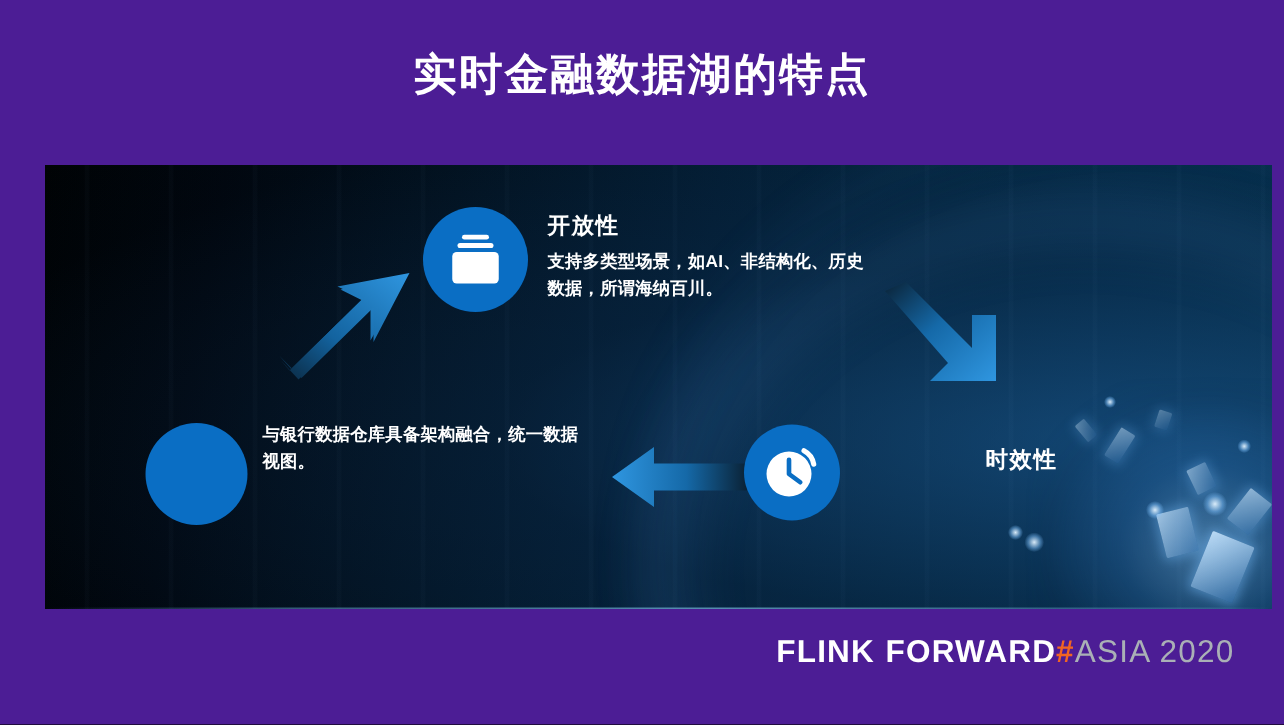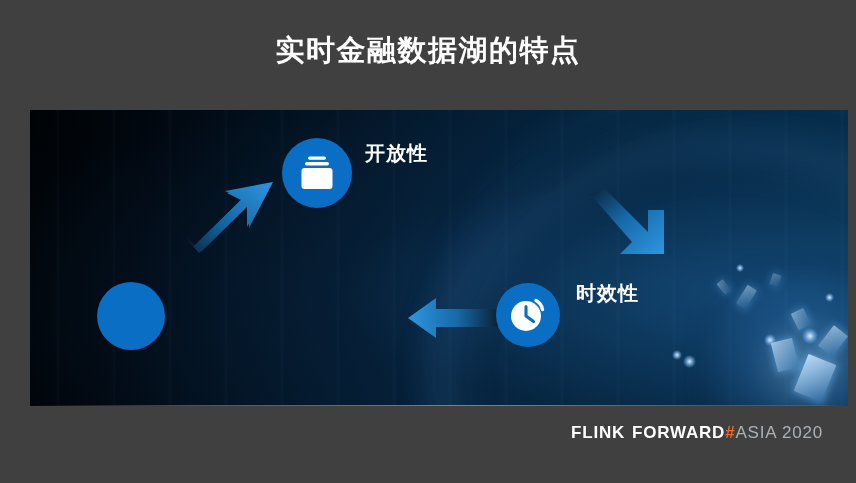--- a/index.html
+++ b/index.html
@@ -11,21 +11,21 @@
     width: 856px;
     height: 483px;
     overflow: hidden;
     font-family: "Liberation Sans", "DejaVu Sans", sans-serif;
     position: relative;
   }
 
   #slide {
     position: absolute;
     inset: 0;
-    background: #404040;
+    background: #4c1d95;
   }
 
   
   #title {
     position: absolute;
     left: 0;
     top: 33px;
     width: 856px;
     text-align: center;
     color: #ffffff;
@@ -121,21 +121,21 @@
   .circle {
     position: absolute;
     border-radius: 50%;
     background: #0a6ec4;
     display: flex;
     align-items: center;
     justify-content: center;
   }
   .item-title {
     color: #ffffff;
-    font-size: 20px;
+    font-size: 15px;
     font-weight: bold;
     letter-spacing: 1px;
     line-height: 1;
     white-space: nowrap;
   }
   .item-desc {
     color: #ffffff;
     font-size: 11.5px;
     font-weight: bold;
     line-height: 1.55;
@@ -144,42 +144,42 @@
 
   
   #item-openness { left: 282px; top: 138px; }
   #item-openness .circle { left: 0; top: 0; width: 70px; height: 70px; }
   #item-openness .txt { position: absolute; left: 83px; top: 5px; width: 215px; }
   #item-openness .item-title { margin-bottom: 9px; }
 
   
   #item-timeliness { left: 496px; top: 283px; }
   #item-timeliness .circle { left: 0; top: 0; width: 64px; height: 64px; }
-  #item-timeliness .txt { position: absolute; left: 80px; top: 0px; width: 210px; }
+  #item-timeliness .txt { position: absolute; left: 80px; top: 16px; width: 210px; text-align: center; }
   #item-timeliness .item-title { margin-bottom: 9px; }
 
   
   #item-fusion { left: 97px; top: 282px; }
   #item-fusion .circle { left: 0; top: 0; width: 68px; height: 68px; }
   #item-fusion .txt { position: absolute; left: 78px; top: 0px; width: 215px; }
   #item-fusion .item-title { margin-bottom: 9px; }
 
   
   .arrow { position: absolute; }
   #arrow-up-right { left: 185px; top: 180px; width: 90px; height: 75px; }
   #arrow-down-right { left: 588px; top: 188px; width: 90px; height: 72px; }
   #arrow-left { left: 408px; top: 296px; width: 92px; height: 44px; }
 
   
   #footer-logo {
     position: absolute;
     right: 33px;
     top: 424px;
     white-space: nowrap;
-    font-size: 17px;
+    font-size: 21px;
     letter-spacing: .8px;
     line-height: 1;
   }
   .fl-bold { color: #ffffff; font-weight: bold; }
   .fl-hash { color: #f26522; font-weight: bold; }
   .fl-light { color: #aab0b6; font-weight: normal; }
   .fl-sp { display: inline-block; width: 7px; }
 </style>
 </head>
 <body>
@@ -253,39 +253,41 @@
     <div class="item" id="item-openness" style="left:252px; top:28px;">
       <div class="circle">
         <svg width="40" height="40" viewBox="0 0 40 40" xmlns="http://www.w3.org/2000/svg">
           <rect x="11" y="3.5" width="18" height="3.2" rx="1.6" fill="#ffffff"></rect>
           <rect x="8" y="9" width="24" height="3.4" rx="1.7" fill="#ffffff"></rect>
           <rect x="4.5" y="15" width="31" height="21" rx="3" fill="#ffffff"></rect>
         </svg>
       </div>
       <div class="txt">
         <div class="item-title">开放性</div>
+        <div class="item-desc">支持多类型场景，如AI、非结构化、历史数据，所谓海纳百川。</div>
       </div>
     </div>
 
     <div class="item" id="item-timeliness" style="left:466px; top:173px;">
       <div class="circle">
         <svg width="44" height="44" viewBox="0 0 44 44" xmlns="http://www.w3.org/2000/svg">
           <circle cx="20" cy="23" r="15" fill="#ffffff"></circle>
           <path d="M20 13.5 L20 23 L27.5 28.5" stroke="#0a6ec4" stroke-width="3.1" stroke-linecap="round" stroke-linejoin="round" fill="none"></path>
           <path d="M30 7.5 A12.5 12.5 0 0 1 36.5 16.5" stroke="#ffffff" stroke-width="3.4" stroke-linecap="round" fill="none"></path>
         </svg>
       </div>
       <div class="txt">
         <div class="item-title">时效性</div>
       </div>
     </div>
 
     <div class="item" id="item-fusion" style="left:67px; top:172px;">
       <div class="circle"></div>
       <div class="txt">
+        <div class="item-desc">与银行数据仓库具备架构融合，统一数据视图。</div>
       </div>
     </div>
 
     <div id="panel-bottom-line"></div>
   </div>
 
   <div id="footer-logo"><span class="fl-bold">FLINK</span><span class="fl-sp"></span><span class="fl-bold">FORWARD</span><span class="fl-hash">#</span><span class="fl-light">ASIA 2020</span></div>
 
 </div>
 

